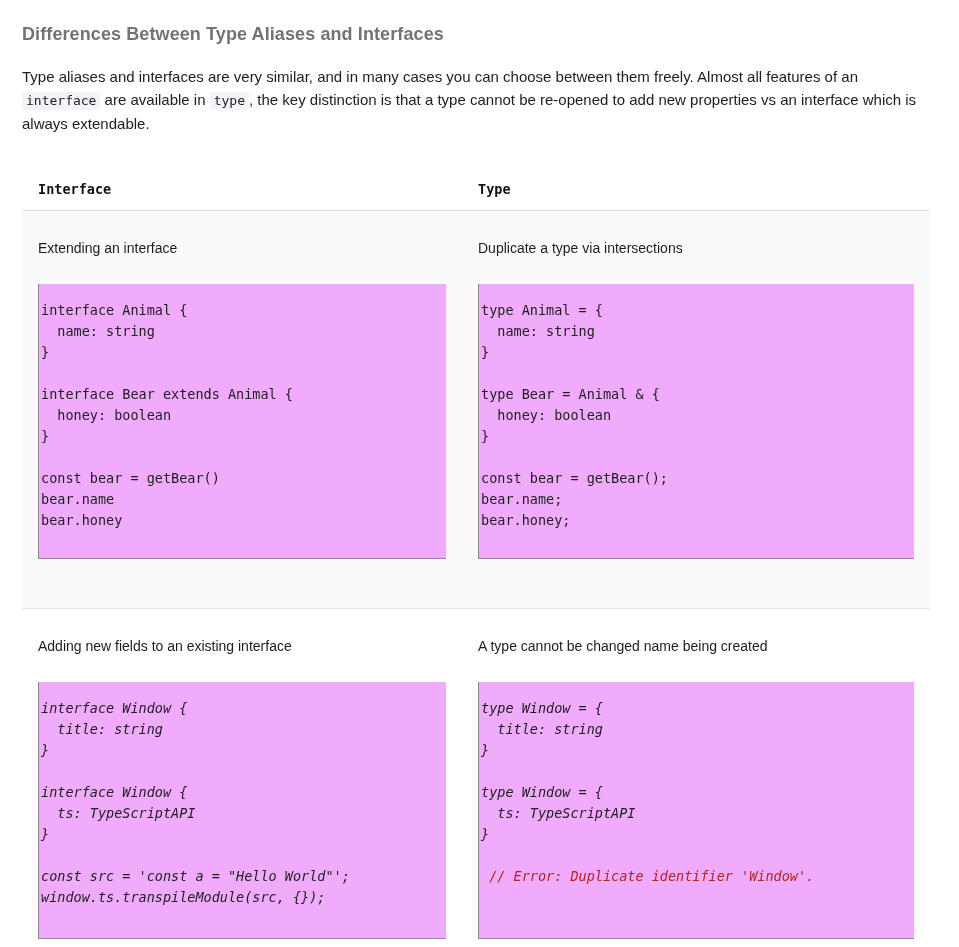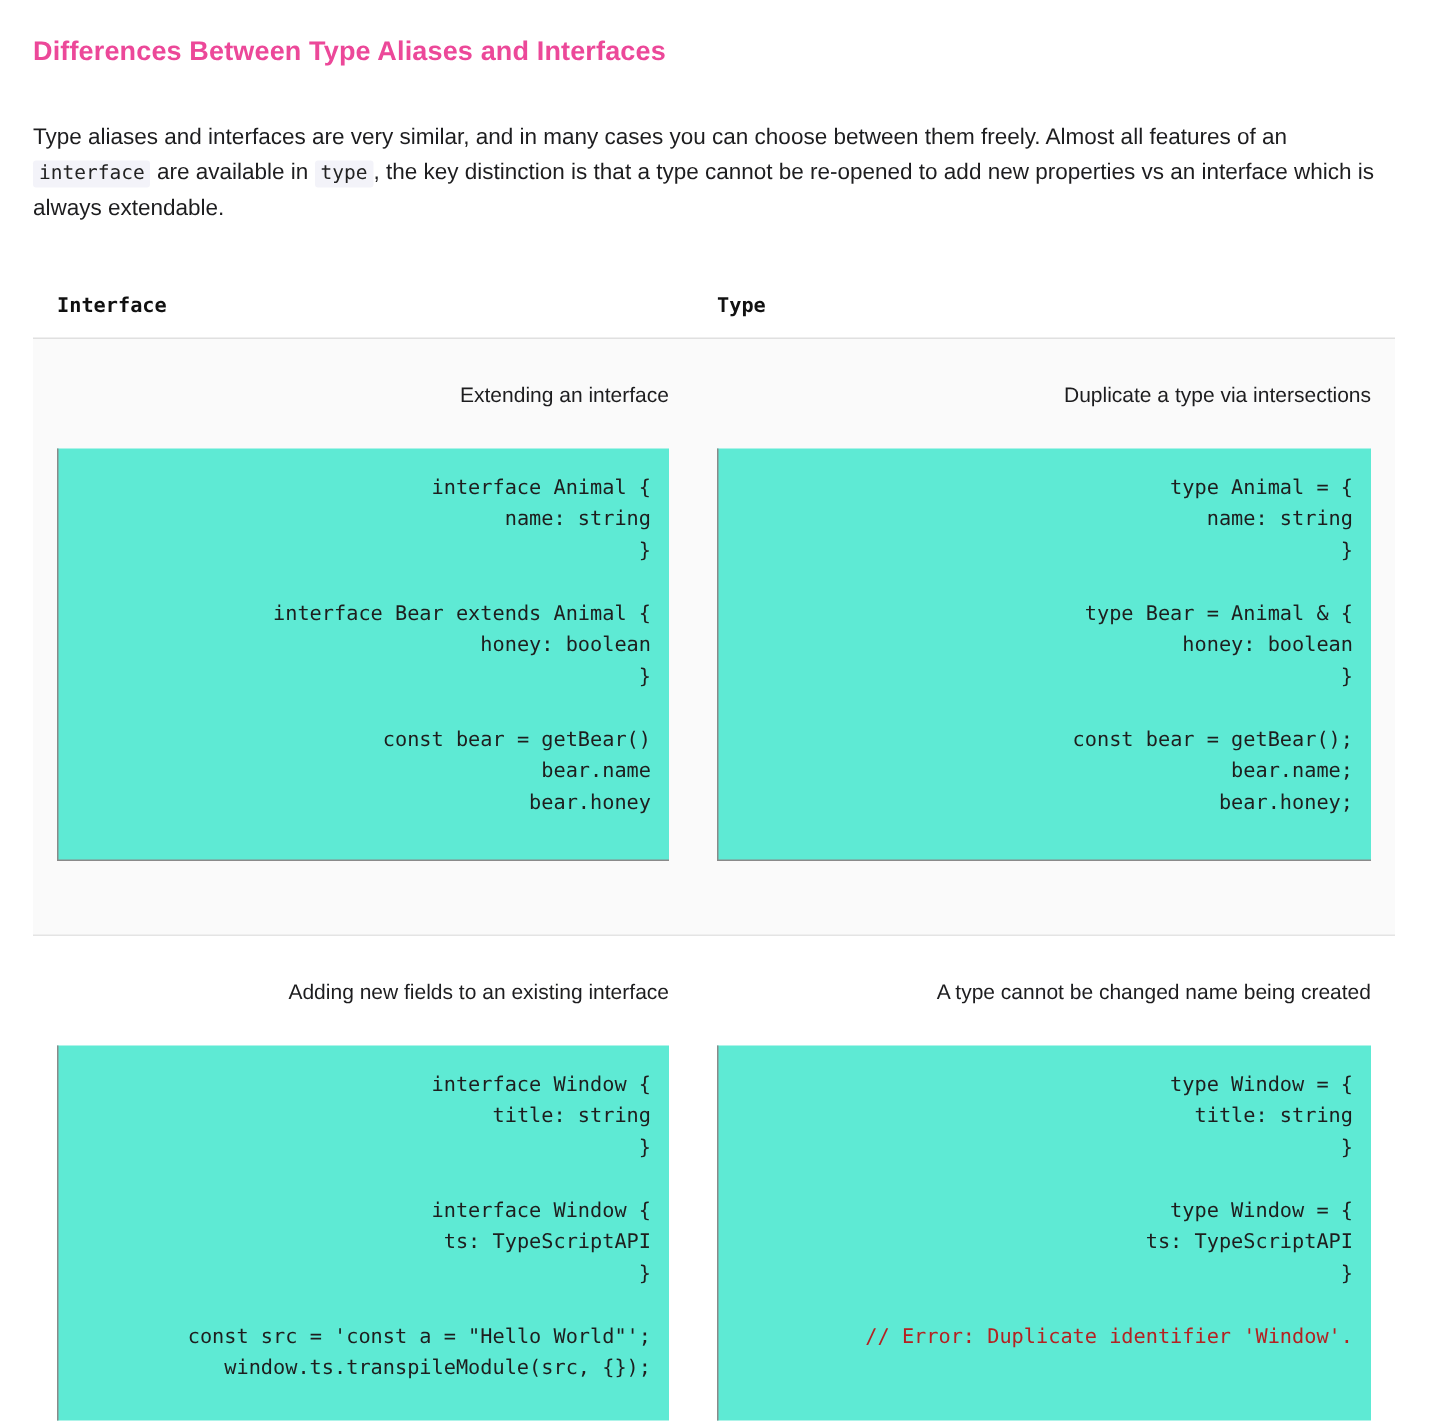--- a/index.html
+++ b/index.html
@@ -16,25 +16,25 @@
     width: 959px;
     height: 947px;
     overflow: hidden;
     background: #ffffff;
     color: var(--text);
     font-family: "Liberation Sans", sans-serif;
   }
   .doc{ padding: 20px 22px 0 22px; }
 
   h1.page-title{
-    margin: 2px 0 34px 0;
+    margin: 2px 0 19px 0;
     font-size: 18px;
     line-height: 24px;
     font-weight: 600;
-    color: #ec4899;
+    color: #737373;
     letter-spacing: .1px;
   }
 
   p.intro{
     margin: 0 0 32px 0;
     font-size: 15px;
     line-height: 23px;
     max-width: 900px;
     color: #1d1d1f;
   }
@@ -58,49 +58,48 @@
     font-family: "DejaVu Sans Mono", monospace;
     font-size: 13.5px;
     font-weight: bold;
     color: #111;
     padding: 14px 16px 13px 16px;
     border-bottom: 1px solid var(--divider);
   }
   table.compare td{
     vertical-align: top;
     padding: 29px 16px 49px 16px;
-    text-align: right;
   }
   tr.row-striped td{
     background: var(--row-alt-bg);
     border-bottom: 1px solid #e4e4e4;
   }
 
   p.cell-label{
     margin: 0 0 27px 0;
     font-size: 14px;
     line-height: 17px;
     color: #1d1d1f;
   }
 
   pre.code{
     margin: 0;
     font-family: "DejaVu Sans Mono", monospace;
     font-size: 13.5px;
     line-height: 21px;
     color: #1e1e1e;
-    background: #5eead4;
+    background: #f0abfc;
     border-left: 1px solid var(--code-border);
     border-bottom: 1px solid var(--code-border);
-    padding: 16px 12px 8px 12px;
+    padding: 16px 12px 8px 2px;
     white-space: pre;
     overflow: hidden;
   }
   pre.code.h-tall{ min-height: 275px; }
-  pre.code.h-short{ min-height: 257px; }
+  pre.code.h-short{ min-height: 257px; font-style: italic; }
   pre.code .error-line{ color: var(--error-text); margin-top: 10px; }
 </style>
 </head>
 <body>
 
 <main class="doc">
 
   <h1 class="page-title">Differences Between Type Aliases and Interfaces</h1>
 
   <p class="intro"><span>Type aliases and interfaces are very similar, and in many cases you can choose between them freely. Almost all features of an </span><code class="inline">interface</code><span> are available in </span><code class="inline">type</code><span>, the key distinction is that a type cannot be re-opened to add new properties vs an interface which is always extendable.</span></p>

